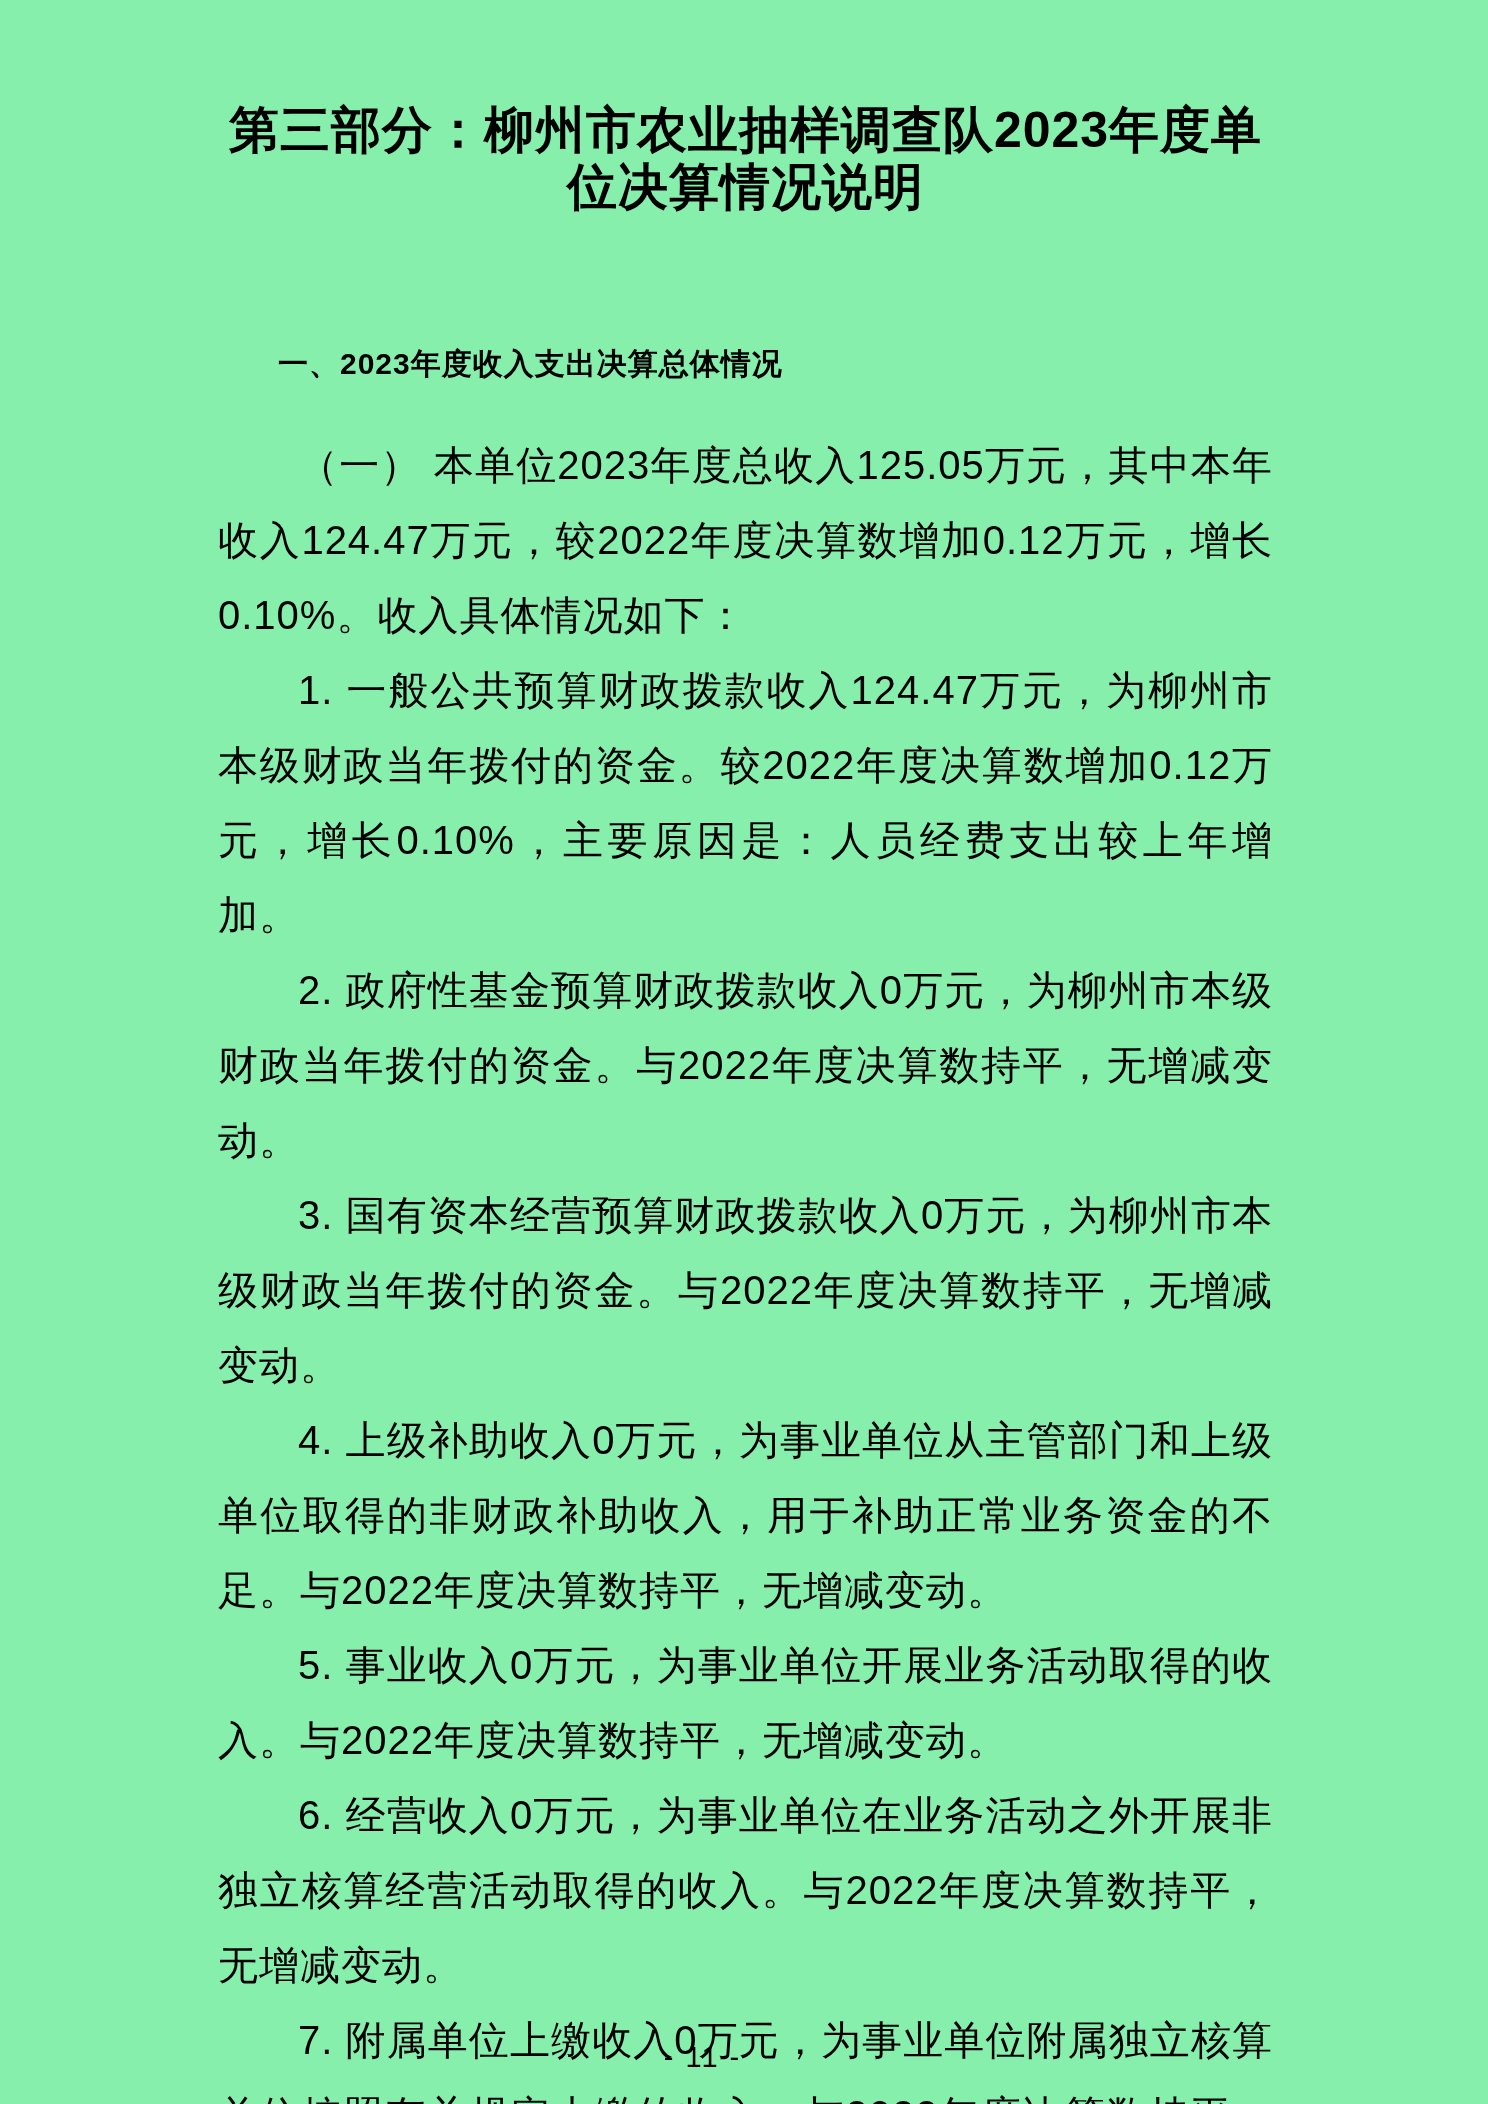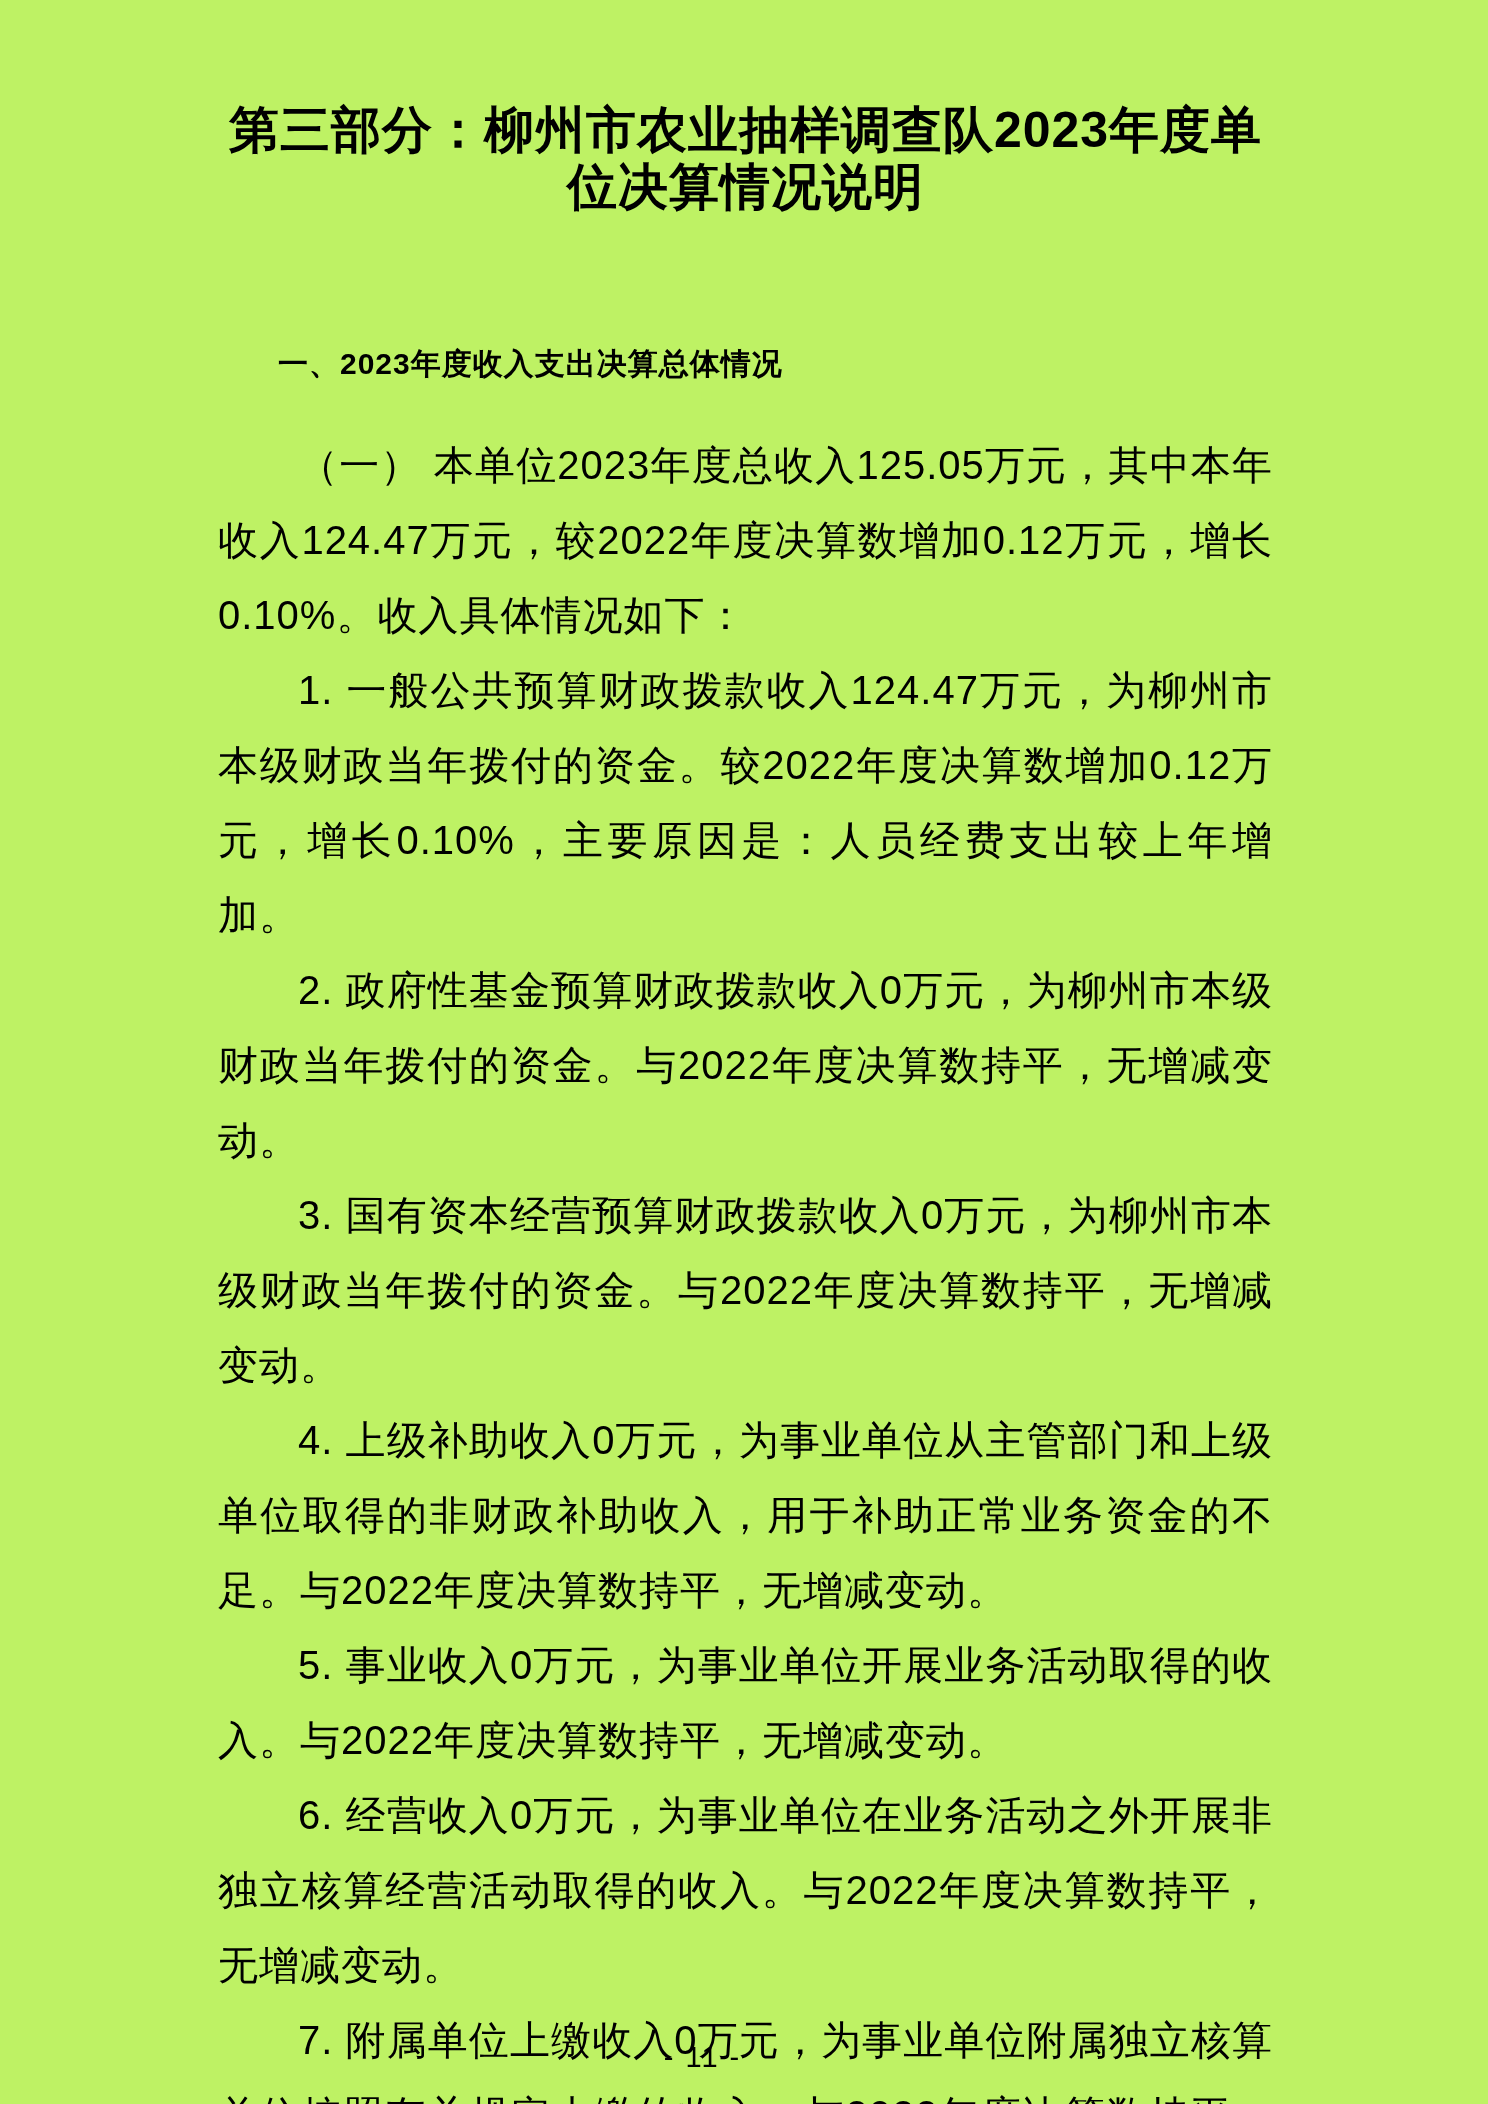--- a/index.html
+++ b/index.html
@@ -9,21 +9,21 @@
     width: 1488px;
     height: 2104px;
     font-family: "Liberation Sans", "DejaVu Sans", sans-serif;
     color: #000000;
     position: relative;
   }
   .page {
     position: relative;
     width: 1488px;
     height: 2104px;
-    background: #bef264;
+    background: #86efac;
     overflow: hidden;
   }
   .content {
     position: absolute;
     left: 218px;
     top: 0;
     width: 1055px;
   }
   .doc-title {
     margin-top: 102px;

